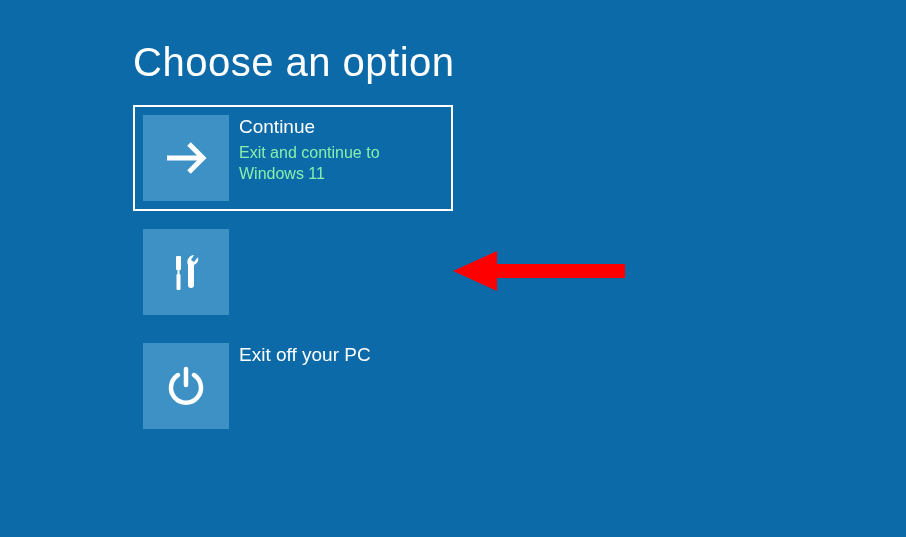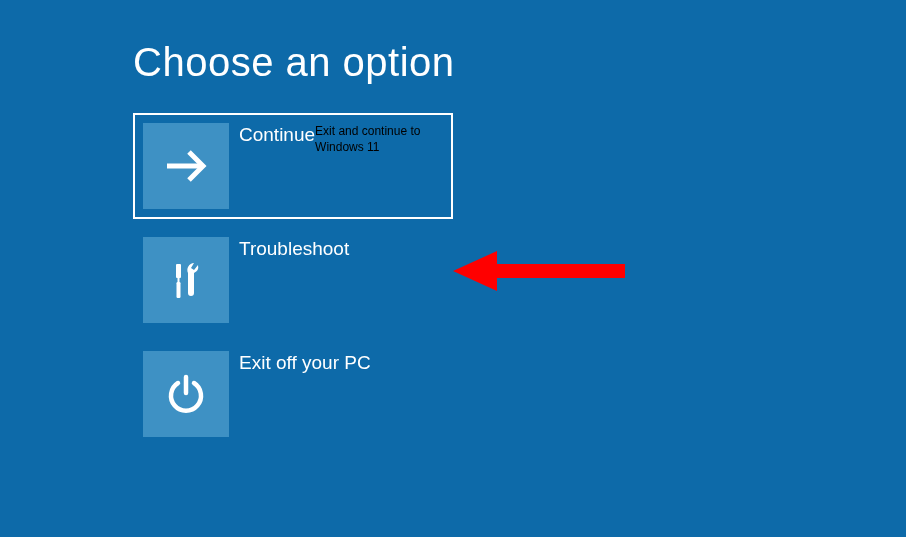--- a/index.html
+++ b/index.html
@@ -12,21 +12,21 @@
       overflow: hidden;
       position: relative;
     }
     .container {
       padding: 40px 0 0 133px;
     }
     .page-title {
       font-size: 40px;
       font-weight: 300;
       letter-spacing: 0.5px;
-      margin-bottom: 28px;
+      margin-bottom: 20px;
     }
     .option-tile {
       display: flex;
       align-items: flex-start;
       width: 320px;
       height: 106px;
       margin-bottom: 8px;
       padding: 8px;
       cursor: pointer;
       border: 2px solid transparent;
@@ -39,34 +39,34 @@
       height: 86px;
       background: #3e91c4;
       display: flex;
       align-items: center;
       justify-content: center;
       flex-shrink: 0;
     }
     .tile-text {
       padding: 0 0 0 10px;
       display: flex;
-      flex-direction: row;
+      flex-direction: column;
       justify-content: flex-start;
     }
     .tile-title {
       font-size: 19px;
       font-weight: 400;
       line-height: 1.3;
       margin-bottom: 2px;
     }
     .tile-desc {
-      font-size: 12px;
+      font-size: 16px;
       font-weight: 400;
       line-height: 1.35;
-      color: #000000;
+      color: #86efac;
     }
     .arrow-annotation {
       position: absolute;
       left: 453px;
       top: 244px;
       pointer-events: none;
     }
     svg { display: block; }
   </style>
 </head>
@@ -98,21 +98,20 @@
 
           <rect x="15" y="9" width="5" height="14" rx="1"></rect>
           <rect x="16.5" y="22" width="2" height="5"></rect>
           <rect x="15.5" y="27" width="4" height="16" rx="1.2"></rect>
 
           <path d="M33 8 a7 7 0 0 0 -6 10 l0 0 l0 0 l0 0 l0 0 l0 0 l0 0 l0 0 l0 0 v0 L27 18 v20 a3 3 0 0 0 6 0 V18 a7 7 0 0 0 4 -8 l-4 5 -3 -2 3 -5 z"></path>
         </g>
       </svg>
     </div>
     <div class="tile-text">
-      <div class="tile-title">Troubleshoot</div>
     </div>
   </div>
 
   <div class="option-tile">
     <div class="tile-icon">
       <svg width="50" height="50" viewBox="0 0 50 50">
         <g stroke="#ffffff" stroke-width="4.5" fill="none" stroke-linecap="round">
           <path d="M 17 14 A 15 15 0 1 0 33 14"></path>
           <line x1="25" y1="8" x2="25" y2="24"></line>
         </g>

